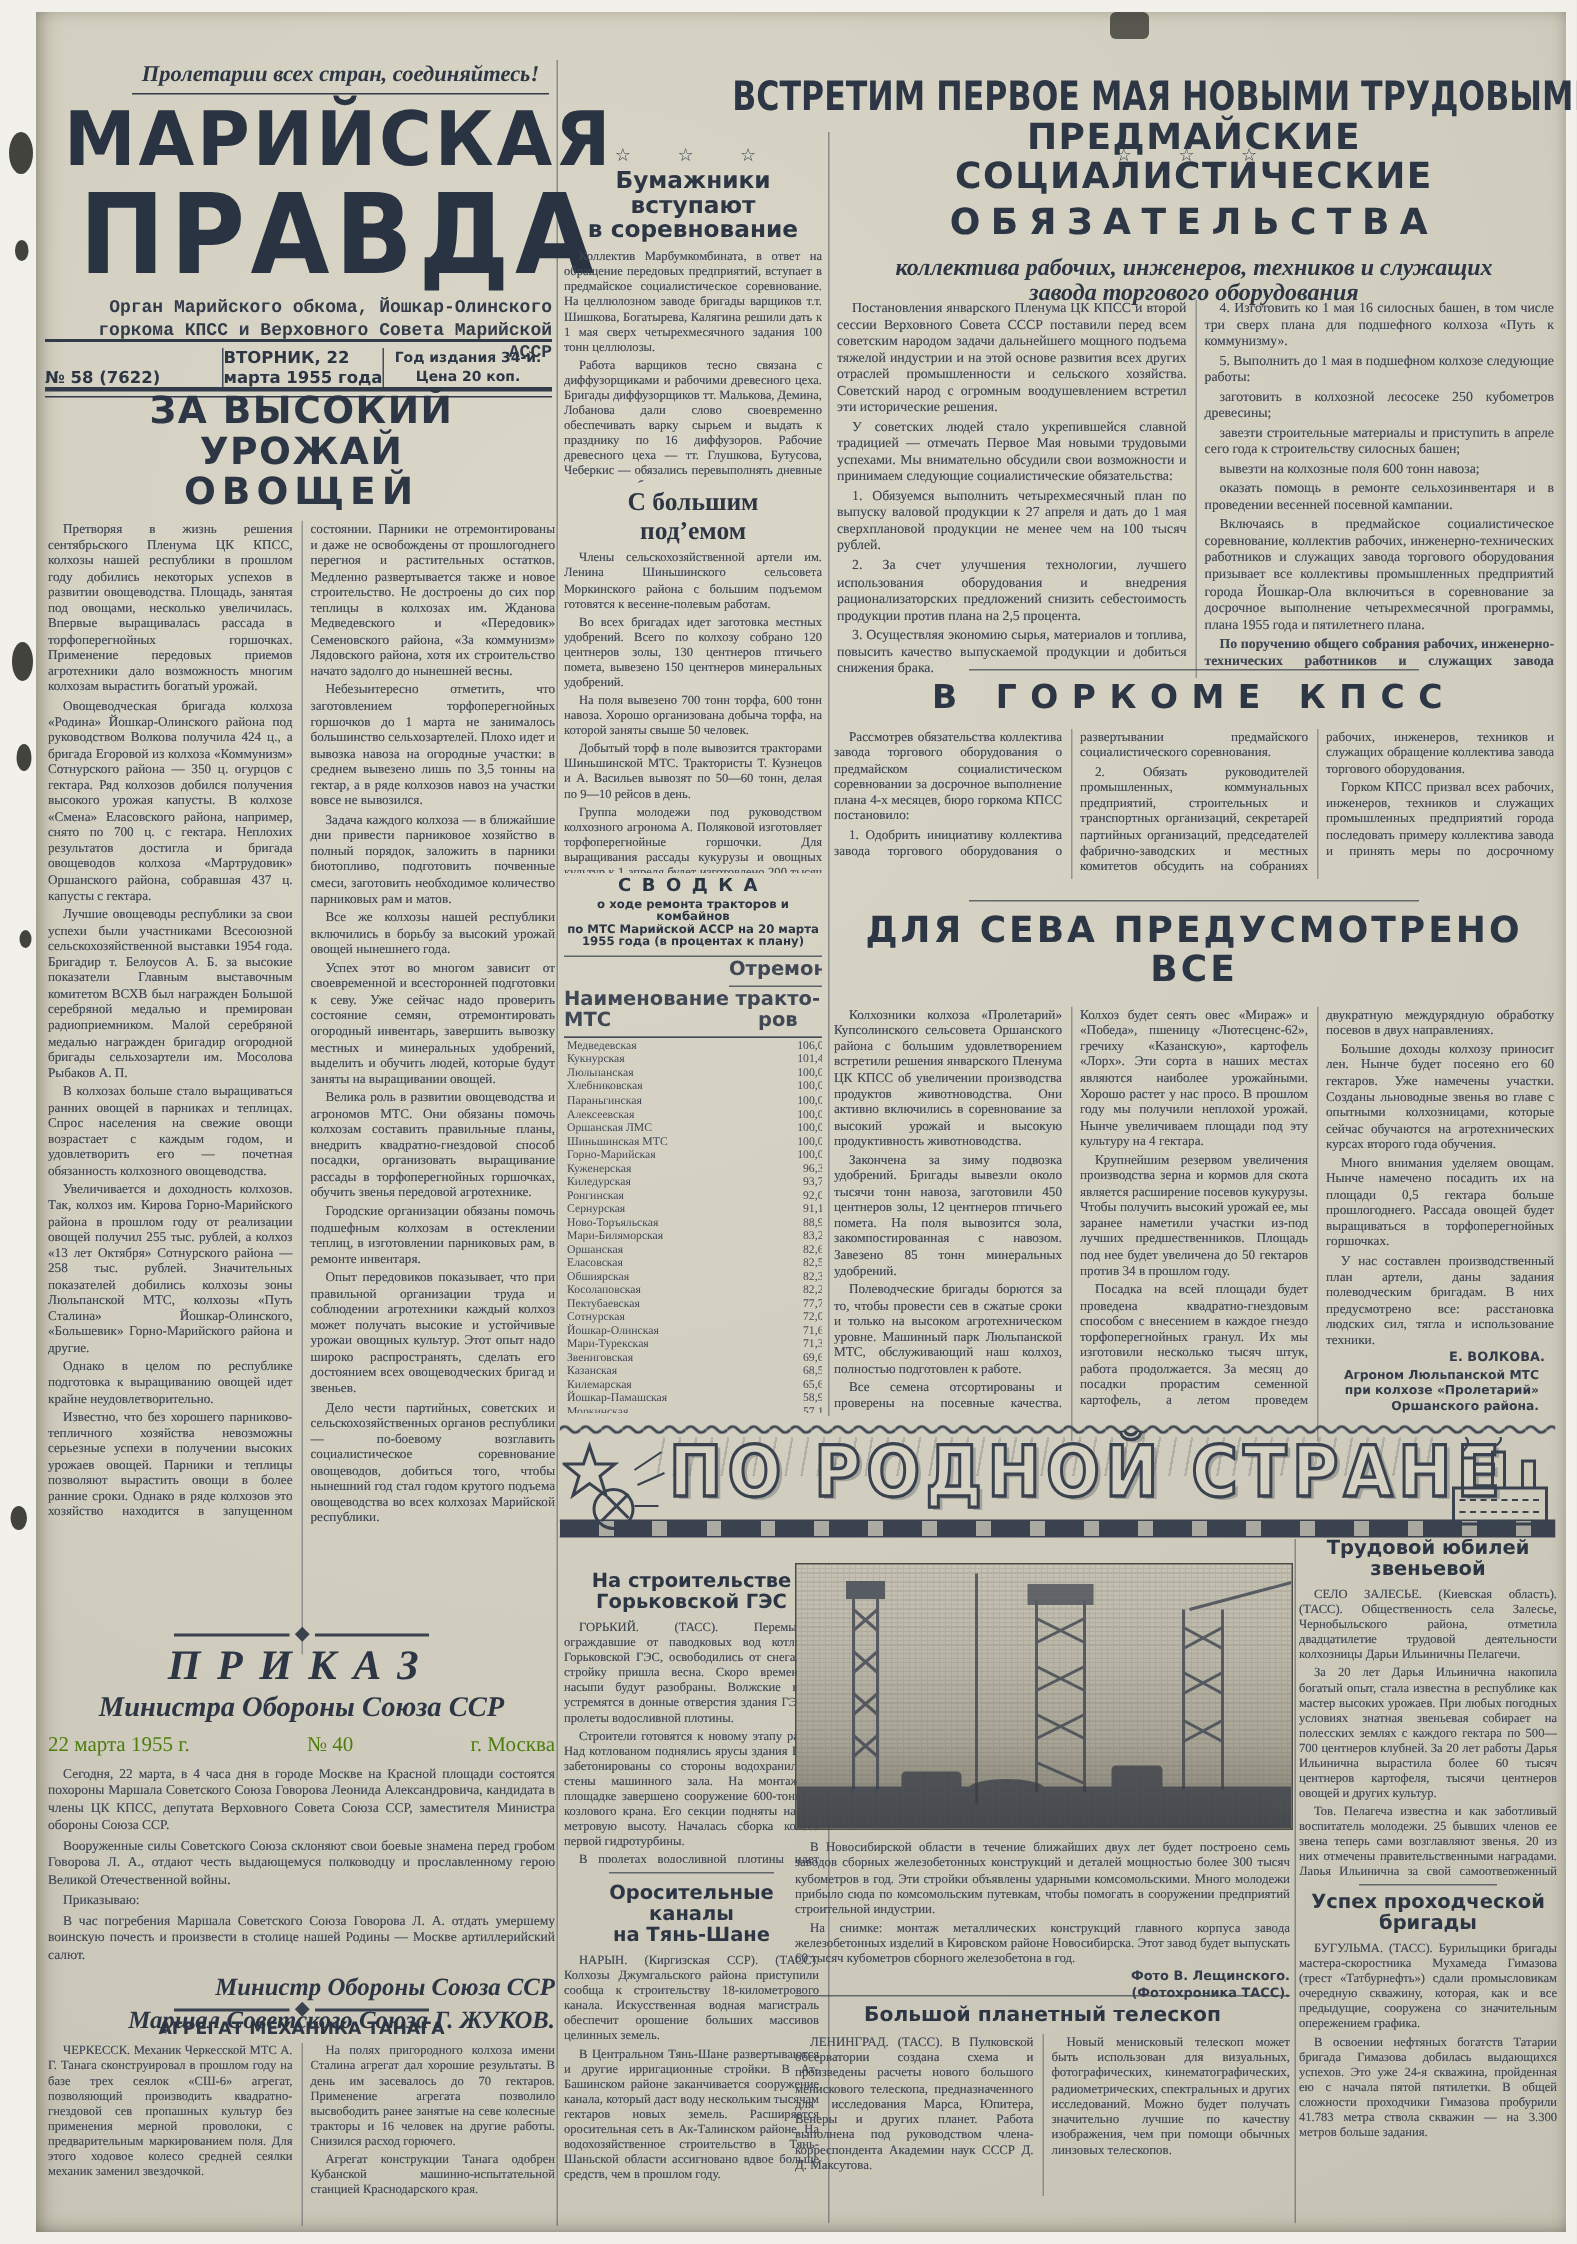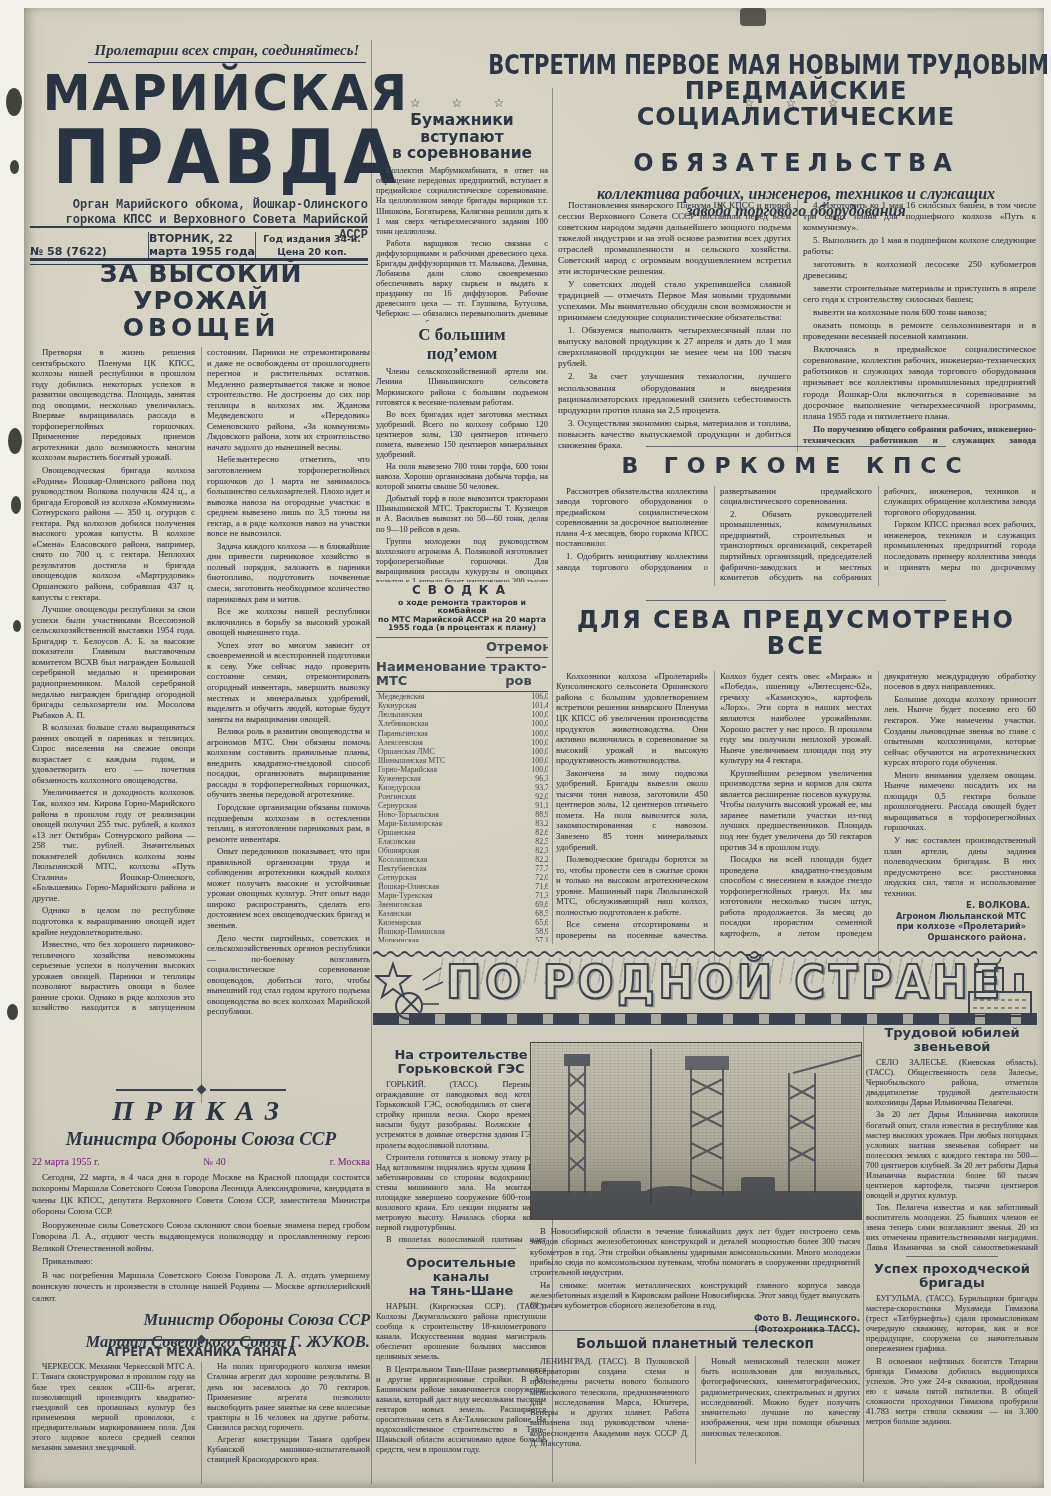--- a/index.html
+++ b/index.html
@@ -110,21 +110,21 @@
       <span style="display:block">в соревнование</span>
     </h2>
     <div class="body fs84" style="margin-top:4px">
       <div data-paragraphs="papermakers.paragraphs"><p class="para">Коллектив Марбумкомбината, в ответ на обращение передовых предприятий, вступает в предмайское социалистическое соревнование. На целлюлозном заводе бригады варщиков т.т. Шишкова, Богатырева, Калягина решили дать к 1 мая сверх четырехмесячного задания 100 тонн целлюлозы.</p><p class="para">Работа варщиков тесно связана с диффузорщиками и рабочими древесного цеха. Бригады диффузорщиков тт. Малькова, Демина, Лобанова дали слово своевременно обеспечивать варку сырьем и выдать к празднику по 16 диффузоров. Рабочие древесного цеха — тт. Глушкова, Бутусова, Чеберкис — обязались перевыполнять дневные нормы, чтобы четырехмесячное задание завершить не менее чем на 16 варок.</p></div>
       
     </div>
   </section>
 
   <section class="abs" style="left:556px;top:79px;width:480px">
     <h1 class="h-sans" style="font-size:24px;letter-spacing:1px">ПРЕДМАЙСКИЕ СОЦИАЛИСТИЧЕСКИЕ</h1>
-    <h1 class="h-sans" style="font-size:24px;letter-spacing:7px;margin-top:20px">ОБЯЗАТЕЛЬСТВА</h1>
+    <h1 class="h-sans" style="font-size:24px;letter-spacing:7px;margin-top:5px">ОБЯЗАТЕЛЬСТВА</h1>
     <div class="h-serif" style="font-style:italic;font-size:16px;margin-top:8px">коллектива рабочих, инженеров, техников и служащих</div>
     <div class="h-serif" style="font-style:italic;font-size:16px">завода торгового оборудования</div>
   </section>
   <section class="abs" style="left:558px;top:200px;width:478px;height:252px;overflow:hidden">
     <div class="cols2 body fs92" style="height:252px">
       <div data-paragraphs="obligations.paragraphs"><p class="para">Постановления январского Пленума ЦК КПСС и второй сессии Верховного Совета СССР поставили перед всем советским народом задачи дальнейшего мощного подъема тяжелой индустрии и на этой основе развития всех других отраслей промышленности и сельского хозяйства. Советский народ с огромным воодушевлением встретил эти исторические решения.</p><p class="para">У советских людей стало укрепившейся славной традицией — отмечать Первое Мая новыми трудовыми успехами. Мы внимательно обсудили свои возможности и принимаем следующие социалистические обязательства:</p><p class="para">1. Обязуемся выполнить четырехмесячный план по выпуску валовой продукции к 27 апреля и дать до 1 мая сверхплановой продукции не менее чем на 100 тысяч рублей.</p><p class="para">2. За счет улучшения технологии, лучшего использования оборудования и внедрения рационализаторских предложений снизить себестоимость продукции против плана на 2,5 процента.</p><p class="para">3. Осуществляя экономию сырья, материалов и топлива, повысить качество выпускаемой продукции и добиться снижения брака.</p><p class="para">4. Изготовить ко 1 мая 16 силосных башен, в том числе три сверх плана для подшефного колхоза «Путь к коммунизму».</p><p class="para">5. Выполнить до 1 мая в подшефном колхозе следующие работы:</p><p class="para">заготовить в колхозной лесосеке 250 кубометров древесины;</p><p class="para">завезти строительные материалы и приступить в апреле сего года к строительству силосных башен;</p><p class="para">вывезти на колхозные поля 600 тонн навоза;</p><p class="para">оказать помощь в ремонте сельхозинвентаря и в проведении весенней посевной кампании.</p><p class="para">Включаясь в предмайское социалистическое соревнование, коллектив рабочих, инженерно-технических работников и служащих завода торгового оборудования призывает все коллективы промышленных предприятий города Йошкар-Ола включиться в соревнование за досрочное выполнение четырехмесячной программы, плана 1955 года и пятилетнего плана.</p></div>
       <p class="para sig-intro fs92">По поручению общего собрания рабочих, инженерно-технических работников и служащих завода социалистические обязательства подписали:</p>
       
       
       
@@ -456,21 +456,21 @@
   </section>
 
   <div class="abs orn" style="left:116px;top:1086px">
     <div class="line"></div>
       <div class="diamond"></div>
       <div class="line"></div>
   </div>
   <section class="abs" style="left:32px;top:1096px;width:338px">
     <h1 class="h-serif" style="font-style:italic;font-size:28px;letter-spacing:11px">ПРИКАЗ</h1>
     <h2 class="h-serif" style="font-style:italic;font-size:19px;margin-top:2px">Министра Обороны Союза ССР</h2>
-    <div style="display:flex;justify-content:space-between;font-size:10px;margin-top:6px;color:#701a75">
+    <div style="display:flex;justify-content:space-between;font-size:14px;margin-top:6px;color:#4d7c0f">
       <span>22 марта 1955 г.</span>
       <span>№ 40</span>
       <span>г. Москва</span>
     </div>
     <div class="body fs90" style="margin-top:5px;line-height:1.28">
       <div data-paragraphs="order.paragraphs"><p class="para">Сегодня, 22 марта, в 4 часа дня в городе Москве на Красной площади состоятся похороны Маршала Советского Союза Говорова Леонида Александровича, кандидата в члены ЦК КПСС, депутата Верховного Совета Союза ССР, заместителя Министра обороны Союза ССР.</p><p class="para">Вооруженные силы Советского Союза склоняют свои боевые знамена перед гробом Говорова Л. А., отдают честь выдающемуся полководцу и прославленному герою Великой Отечественной войны.</p><p class="para">Приказываю:</p><p class="para">В час погребения Маршала Советского Союза Говорова Л. А. отдать умершему воинскую почесть и произвести в столице нашей Родины — Москве артиллерийский салют.</p></div>
     </div>
     <div class="order-sig" style="margin-top:5px">Министр Обороны Союза ССР</div>
     <div class="order-sig">Маршал Советского Союза Г. ЖУКОВ.</div>
   </section>

